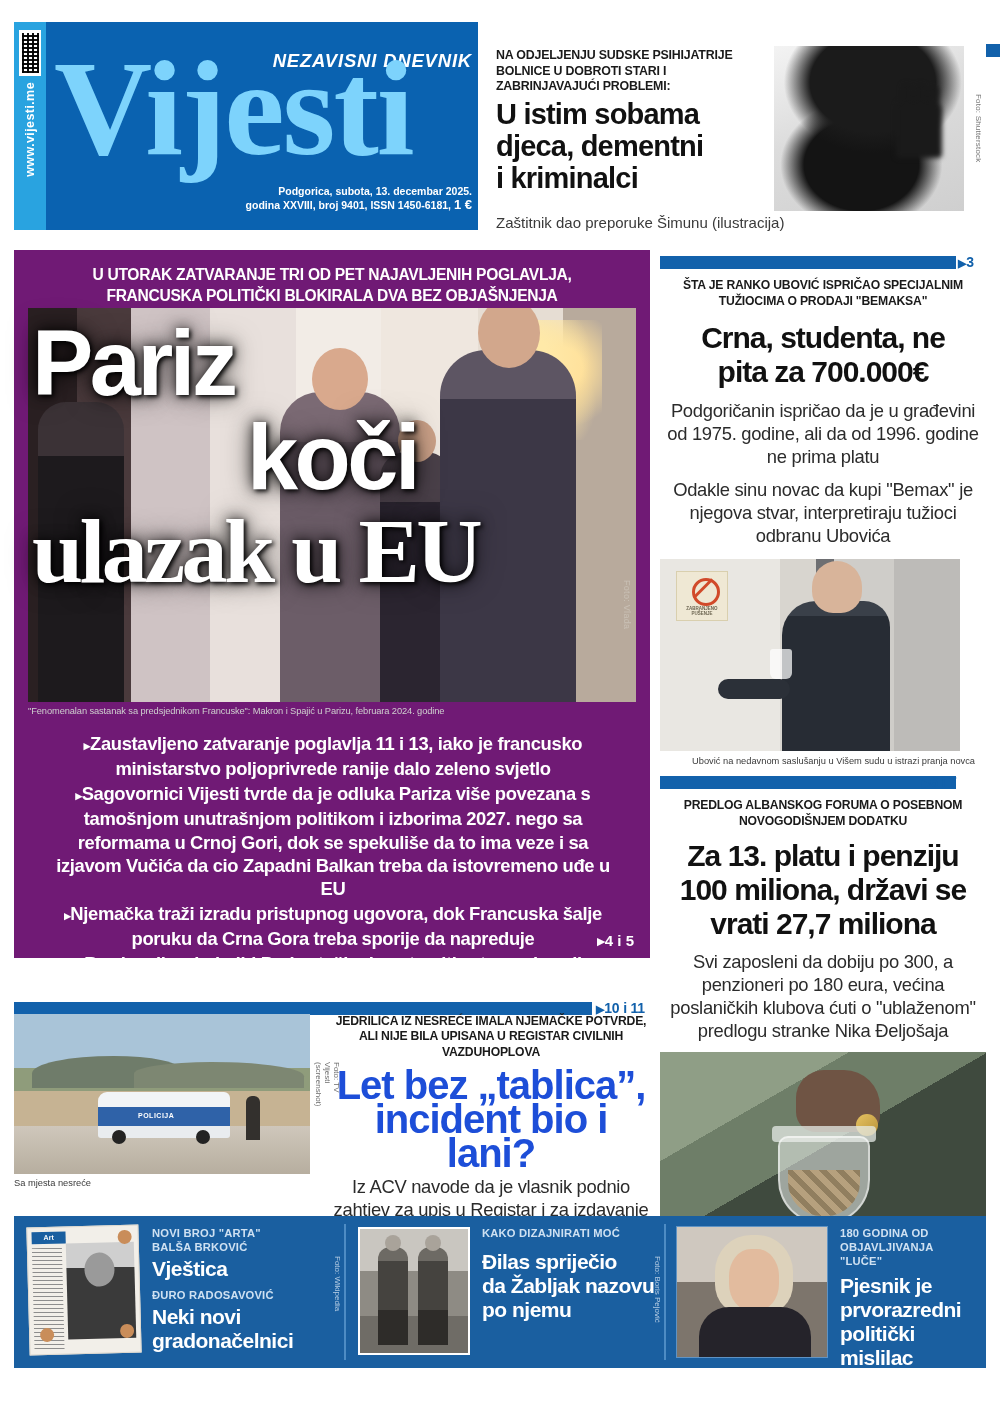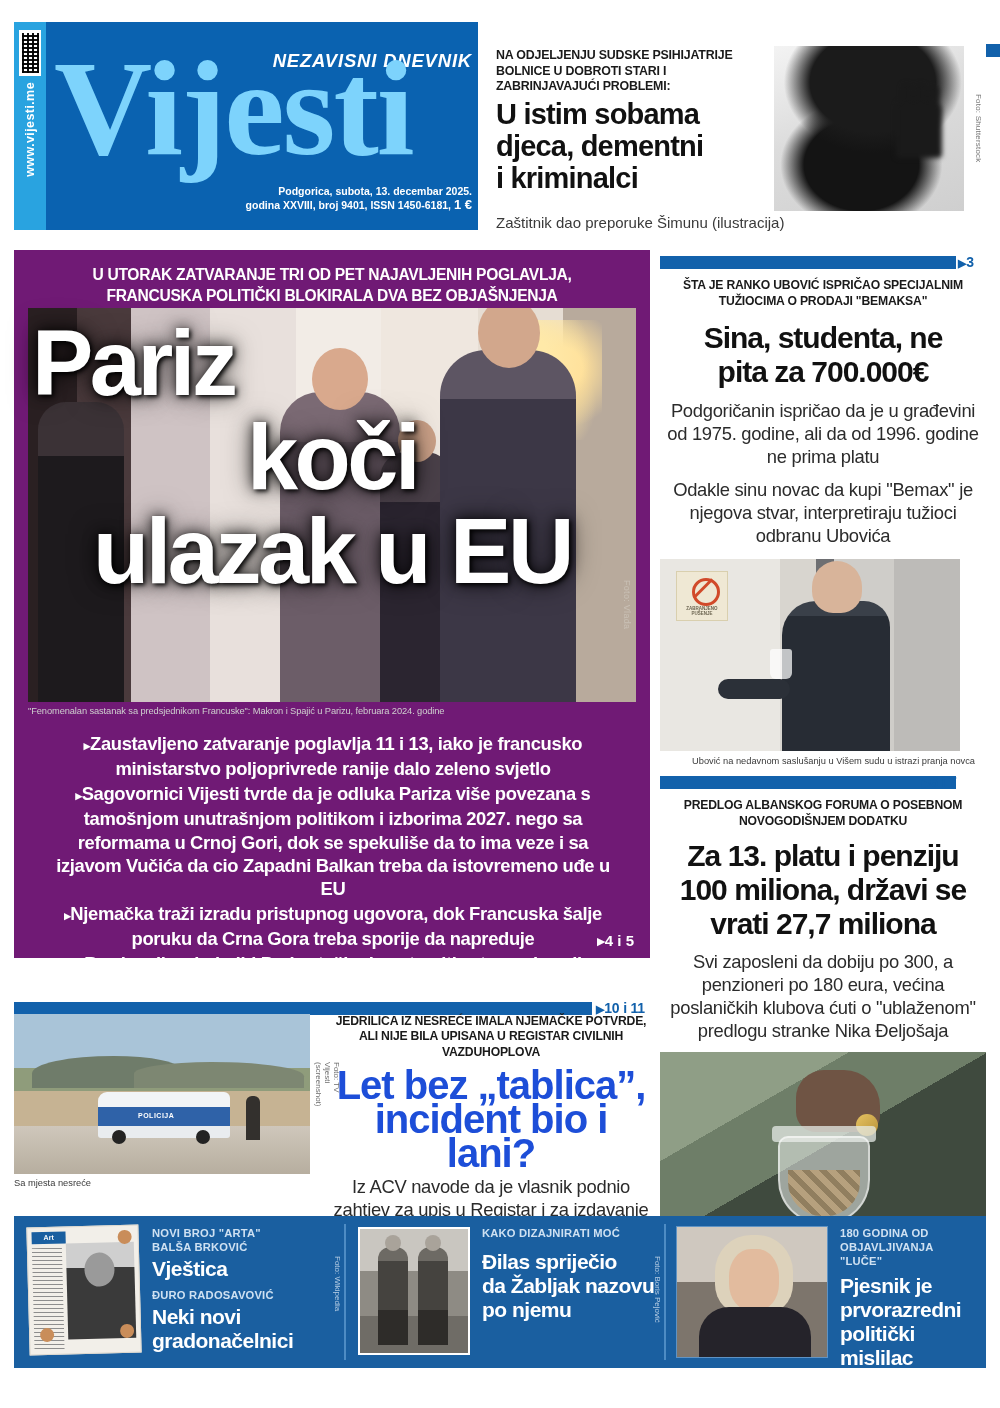--- a/index.html
+++ b/index.html
@@ -163,21 +163,21 @@
       radial-gradient(circle at 45% 70%, #f6dda0 0 18%, rgba(246,221,160,0) 55%);
   }
   .ms-headline {
     position:absolute; left: 18px; top: 66px; width: 600px;
     color:#fff; font-weight: bold; font-size: 92px; line-height: 94px;
     letter-spacing: -3.5px;
     text-shadow: 0 0 14px rgba(0,0,0,.85), 0 0 28px rgba(0,0,0,.6), 2px 2px 4px rgba(0,0,0,.9);
   }
   .ms-headline .l1 { display:block; }
   .ms-headline .l2 { display:block; text-align:center; }
-  .ms-headline .l3 { display:block; text-align:center; }
+  .ms-headline .l3 { display:block; text-align:left;font-family:Liberation Serif, serif; }
   .ms-credit {
     position:absolute; right: 18px; top: 330px;
     writing-mode: vertical-rl;
     font-size: 9px; color:#c9c0b5; letter-spacing:.3px;
   }
   .ms-caption {
     position:absolute; left: 14px; top: 456px;
     font-size: 9.3px; color:#cfcfcf; letter-spacing:-.1px;
   }
   .ms-bullets {
@@ -505,21 +505,21 @@
     </div>
   </div>
 
   <div class="blue-rule" style="left:660px;top:256px;width:296px;"></div>
   <div class="pageref" style="left:958px;top:256px;">
     <span class="tri">▶</span><span>3</span>
   </div>
   <div class="rc" style="top:278px;">
     <div class="rc-kicker">ŠTA JE RANKO UBOVIĆ ISPRIČAO SPECIJALNIM TUŽIOCIMA O PRODAJI "BEMAKSA"</div>
     <div class="rc-head" style="margin-top:12px;">
-      <span>Sina, studenta, ne</span><br>
+      <span>Crna, studenta, ne</span><br>
       <span>pita za 700.000€</span>
     </div>
     <div class="rc-sub" style="margin-top:10px;">Podgoričanin ispričao da je u građevini od 1975. godine, ali da od 1996. godine ne prima platu</div>
     <div class="rc-sub" style="margin-top:10px;">Odakle sinu novac da kupi "Bemax" je njegova stvar, interpretiraju tužioci odbranu Ubovića</div>
     <div class="rc-photo-wrap" style="margin-top:12px;">
       <div class="rc-photo">
         <div class="rc-sign">
           <div class="txt">ZABRANJENO PUŠENJE</div>
         </div>
         <div class="rc-man"></div>

